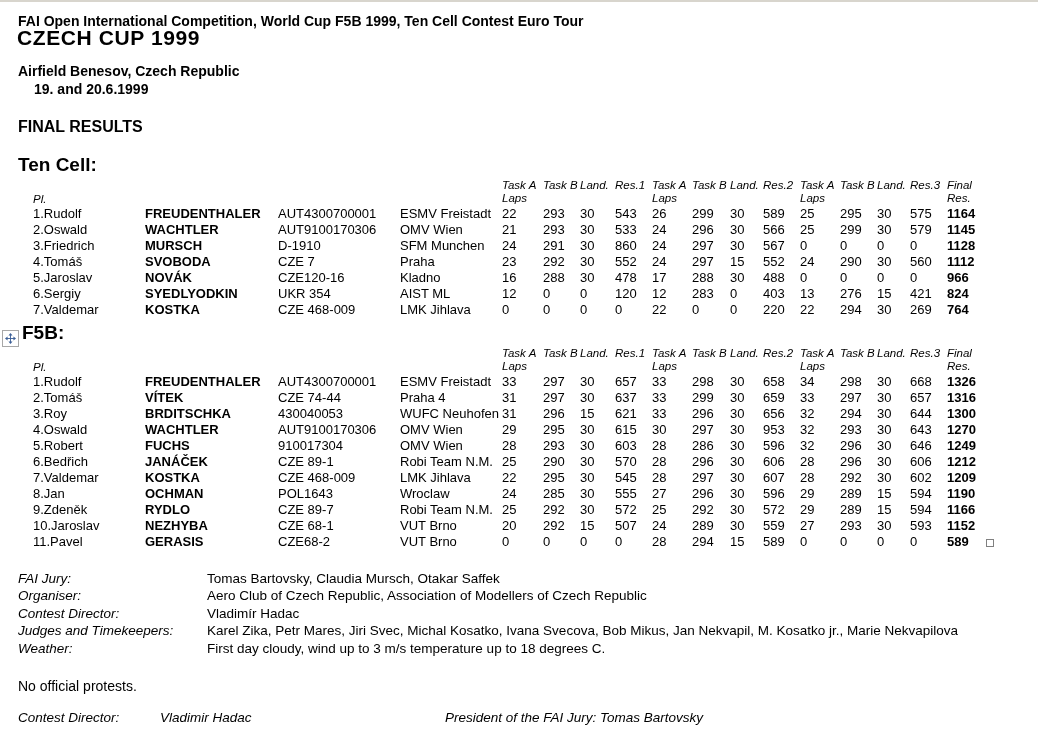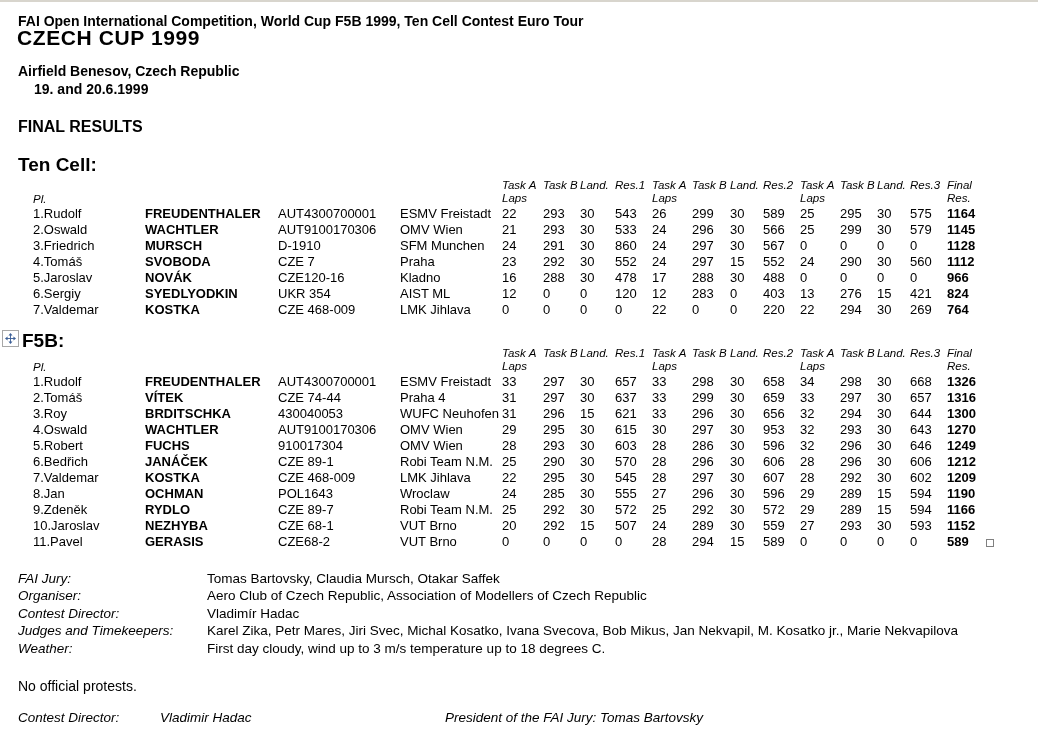--- a/index.html
+++ b/index.html
@@ -13,21 +13,21 @@
 
   
   .h-line1 { top:11px; left:18px; font-size:14px; font-weight:bold; white-space:nowrap; }
   .h-title { top:24px; left:17px; font-size:21px; font-weight:bold; letter-spacing:0.6px; white-space:nowrap; }
   .h-venue { top:61px; left:18px; font-size:14px; font-weight:bold; white-space:nowrap; }
   .h-dates { top:79px; left:2px; font-size:14px; font-weight:bold; white-space:nowrap;margin-left:32px; }
   .h-final { top:116px; left:18px; font-size:16px; font-weight:bold; white-space:nowrap; }
 
   .sec-h { font-size:19px; font-weight:bold; white-space:nowrap; }
   .tencell-h { top:152px; left:18px; }
-  .f5b-h { top:328px; left:22px; }
+  .f5b-h { top:320px; left:22px; }
 
   
   table.results { border-collapse:collapse; table-layout:fixed; width:959px; }
   table.results td, table.results th { padding:0; white-space:nowrap; overflow:visible; text-align:left; }
   table.results th {
     font-weight:normal; font-style:italic; font-size:11.5px; line-height:13px;
     vertical-align:top; white-space:pre-line; height:27px;
   }
   table.results th.pl { vertical-align:bottom; }
   table.results tr.data { height:16px; }

